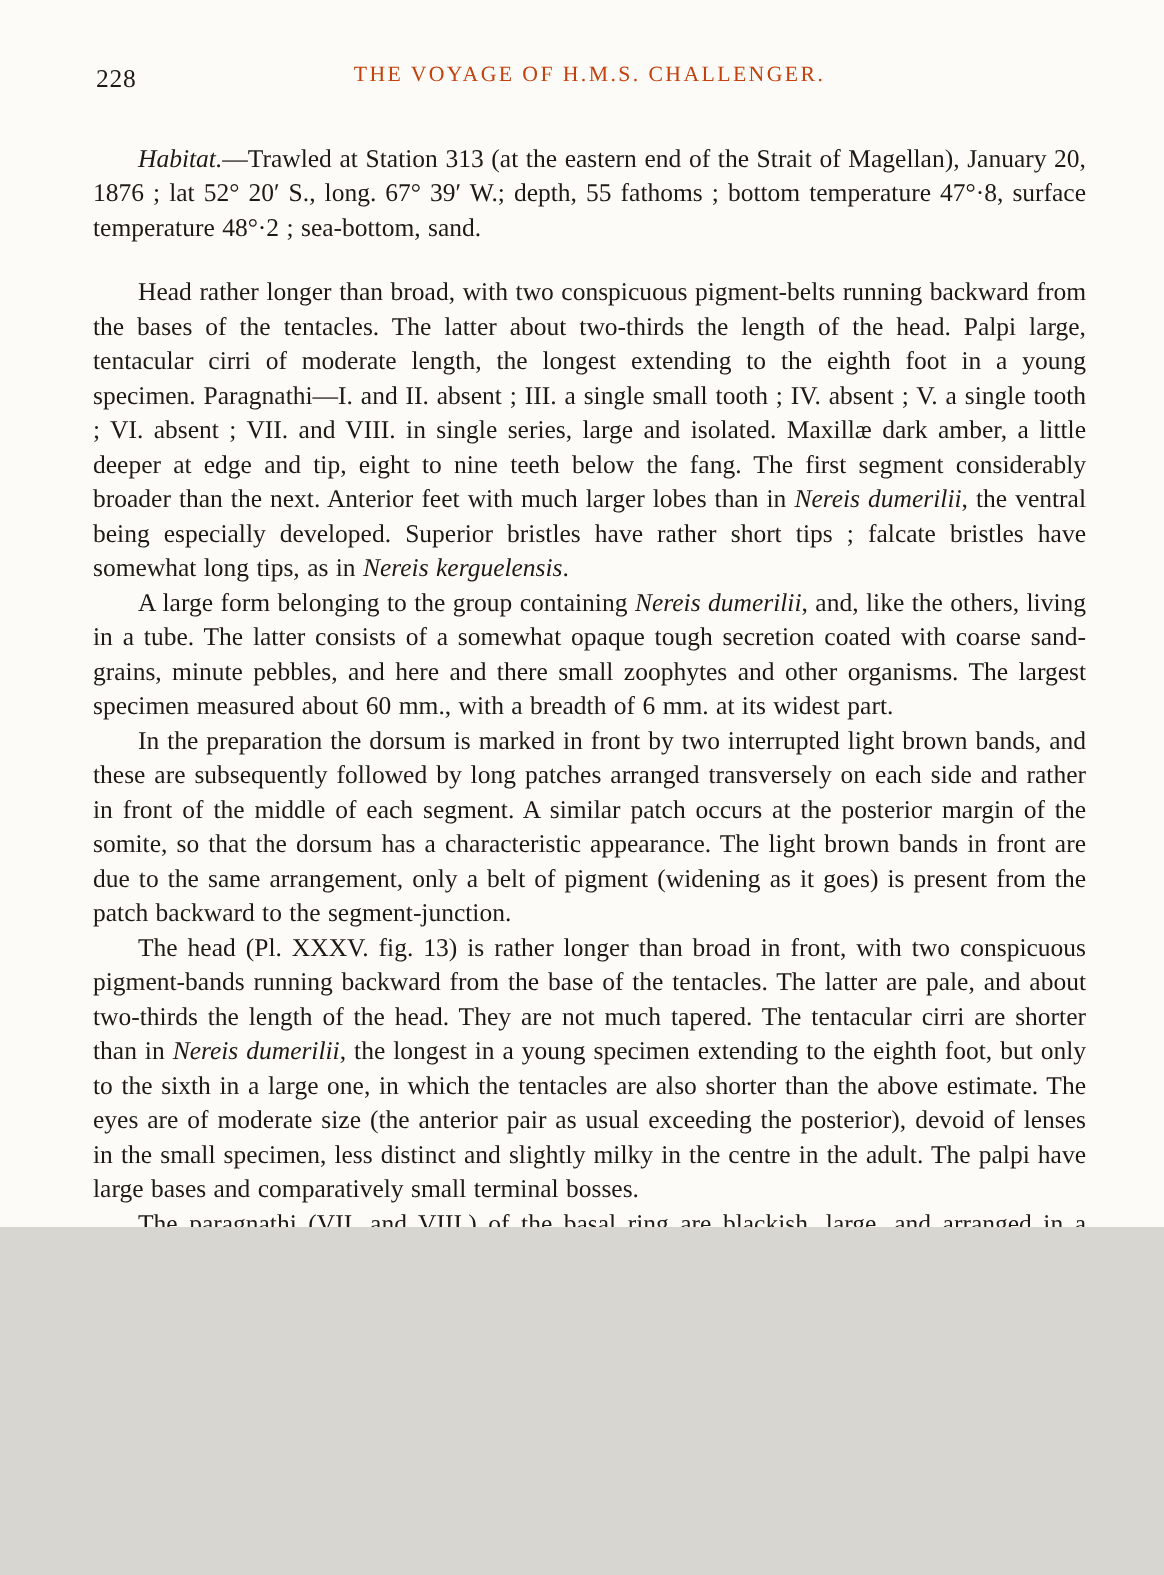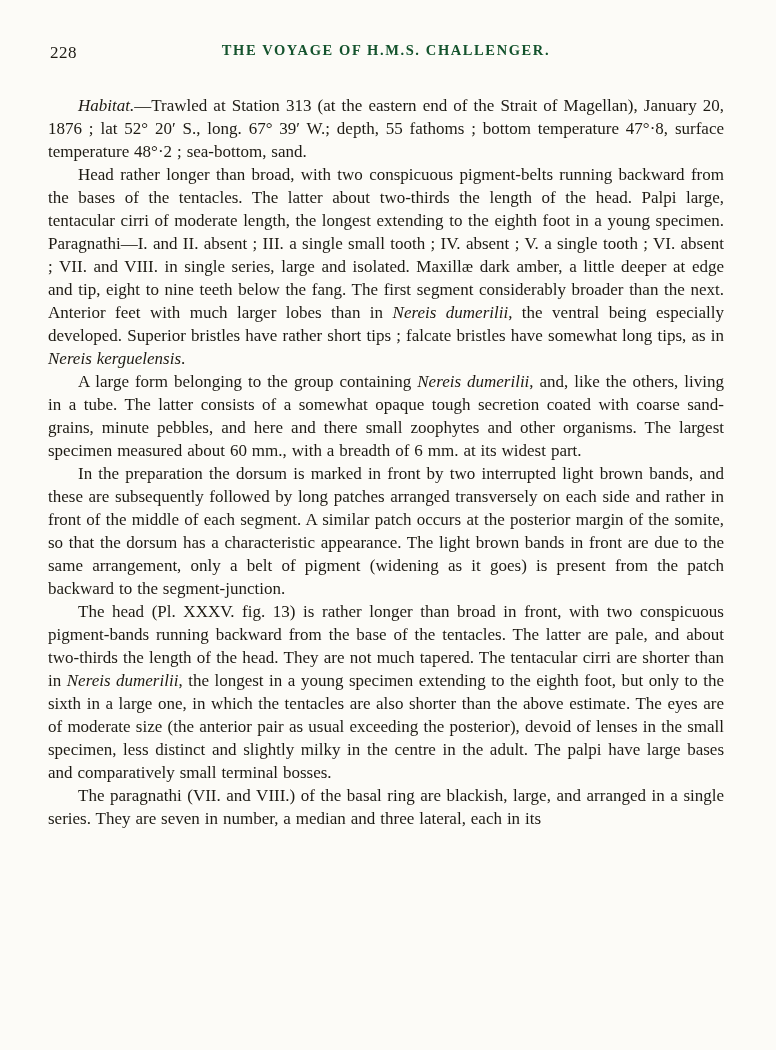--- a/index.html
+++ b/index.html
@@ -3,65 +3,65 @@
 <meta charset="utf-8">
 <style>
   html, body {
     margin: 0;
     padding: 0;
     background: #d8d6d0;
     font-family: "Liberation Serif", "DejaVu Serif", serif;
   }
   .page {
     width: 776px;
-    height: 1050px;
+    height: 818px;
     margin: 0 auto;
     background: #fcfbf7;
     color: #1d1a13;
     box-sizing: border-box;
-    padding: 42px 52px 0 48px;
+    padding: 42px 52px 0 62px;
     position: relative;
     overflow: hidden;
   }
   .running-header {
     position: relative;
     height: 22px;
     margin-bottom: 30px;
   }
   .page-number {
     position: absolute;
     left: 2px;
     top: 1px;
     font-size: 17px;
     letter-spacing: 0.5px;
   }
   .running-title {
     display: block;
     text-align: center;
     font-size: 14.5px;
     letter-spacing: 1.6px;
-    font-weight: bold;
-    color: #14532d;
+    font-weight: normal;
+    color: #c2410c;
   }
   .text-block {
     font-size: 17px;
     line-height: 23px;
     text-align: justify;
     word-spacing: 0.04em;
   }
   .text-block p {
     margin: 0;
     text-indent: 30px;
   }
   p.species-heading {
     text-align: left;
     margin-bottom: 18px;
   }
   p.habitat {
-    margin-bottom: 0;
+    margin-bottom: 20px;
   }
   em {
     font-style: italic;
   }
 </style>
 </head>
 <body>
 
 <div class="page">
 

